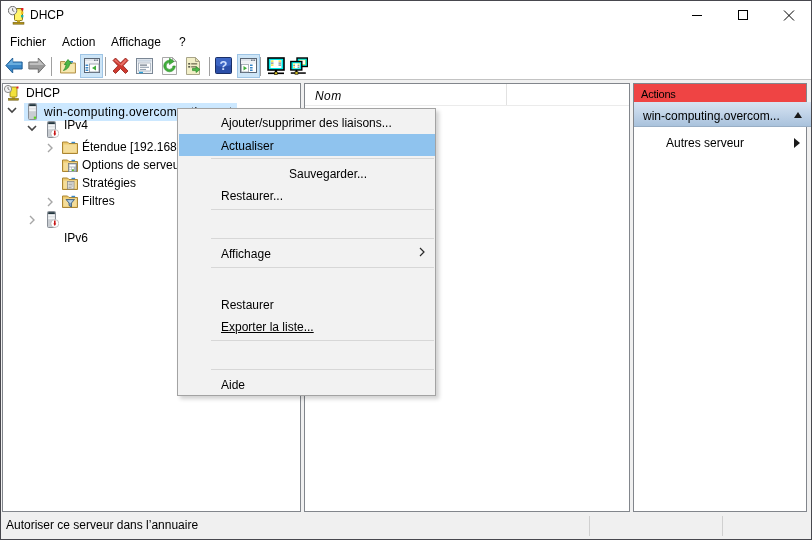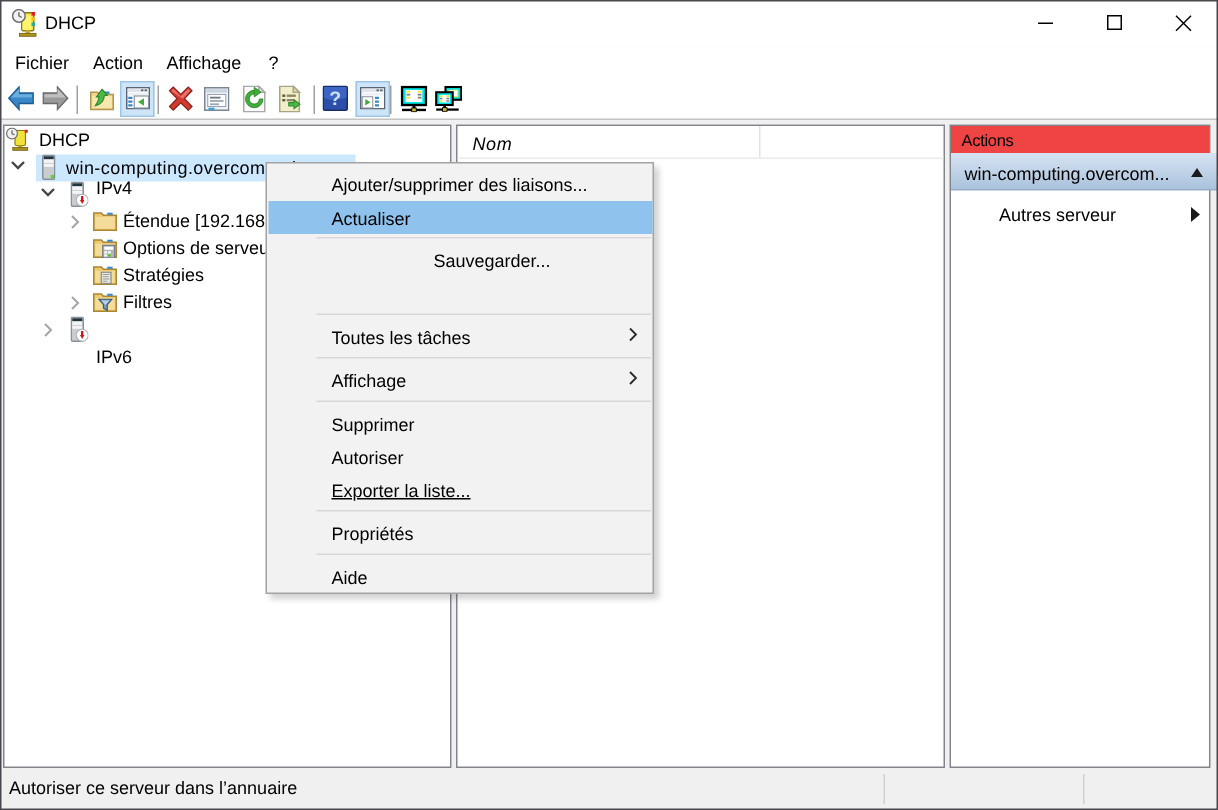--- a/index.html
+++ b/index.html
@@ -307,38 +307,32 @@
     <div class="abs" style="left:160px;top:10px;width:0;height:0;border-left:4.5px solid transparent;border-right:4.5px solid transparent;border-bottom:6px solid #1a1a1a;"></div>
   </div>
   <div class="abs" style="left:666px;top:136px;">Autres serveur</div>
   <div class="abs" style="left:794px;top:138px;width:0;height:0;border-top:5px solid transparent;border-bottom:5px solid transparent;border-left:6px solid #1a1a1a;"></div>
 
   <div class="menu">
     <div class="mi" style="top:2px;">Ajouter/supprimer des liaisons...</div>
     <div class="mi mi-hl" style="top:25px;">Actualiser</div>
     <div class="msep" style="top:49px;"></div>
     <div class="mi" style="top:53px;text-align:center;">Sauvegarder...</div>
+    <div class="mi" style="top:75px;">Restaurer...</div>
     <div class="msep" style="top:100px;"></div>
-    <div class="mi" style="top:104px;">Toutes les tâches
-      <svg class="sub" width="6" height="10" viewBox="0 0 6 10">
-          <path d="M1 1 L5 5 L1 9" fill="none" stroke="#2a2a2a" stroke-width="1.2"></path>
-        </svg>
-    </div>
     <div class="msep" style="top:129px;"></div>
     <div class="mi" style="top:133px;">Affichage
       <svg class="sub" width="6" height="10" viewBox="0 0 6 10">
           <path d="M1 1 L5 5 L1 9" fill="none" stroke="#2a2a2a" stroke-width="1.2"></path>
         </svg>
     </div>
     <div class="msep" style="top:158px;"></div>
-    <div class="mi" style="top:162px;">Supprimer</div>
-    <div class="mi" style="top:184px;">Autoriser</div>
+    <div class="mi" style="top:184px;">Restaurer</div>
     <div class="mi" style="top:206px;text-decoration:underline;">Exporter la liste...</div>
     <div class="msep" style="top:231px;"></div>
-    <div class="mi" style="top:235px;">Propriétés</div>
     <div class="msep" style="top:260px;"></div>
     <div class="mi" style="top:264px;">Aide</div>
   </div>
 
   <div class="statusbar">
     <span class="abs" style="left:6px;top:5px;">Autoriser ce serveur dans l’annuaire</span>
     <div class="ssep" style="left:589px"></div>
     <div class="ssep" style="left:722px"></div>
   </div>
 

